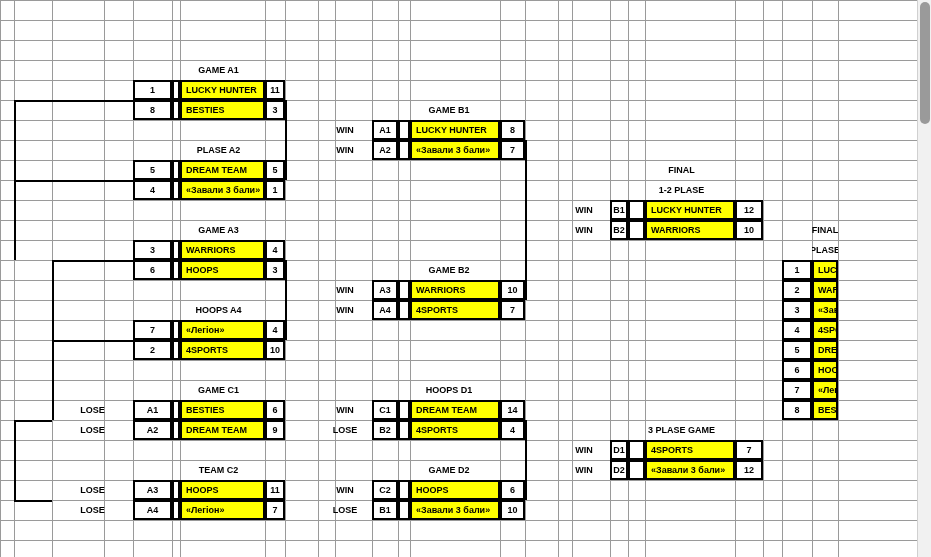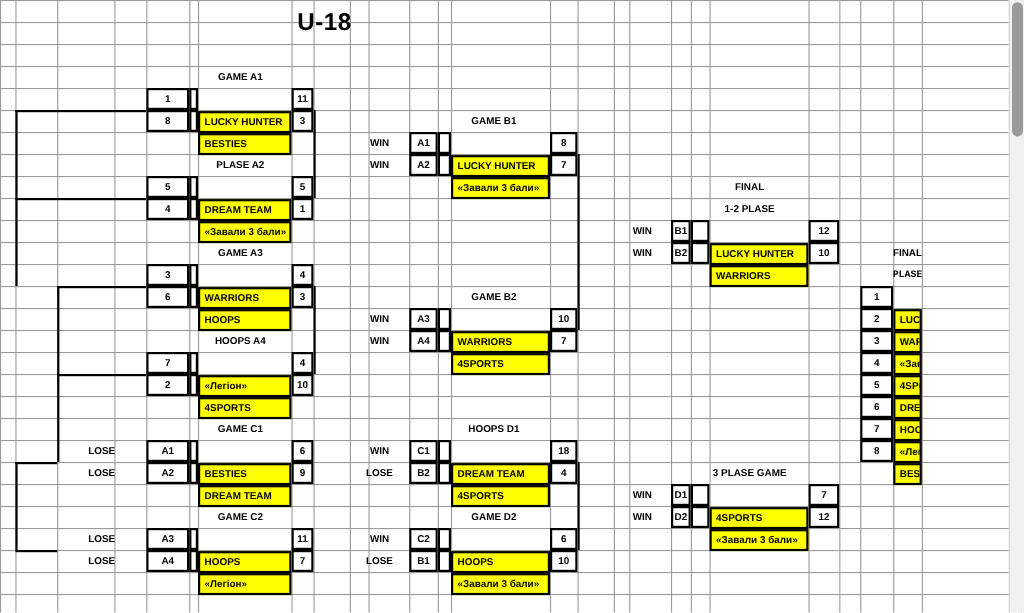--- a/index.html
+++ b/index.html
@@ -47,21 +47,20 @@
     overflow: hidden;
   }
   .cell.box {
     border: 2px solid #000;
     background: #ffffff;
   }
   .cell.team {
     background: #ffff00;
     padding-left: 4px;
     justify-content: flex-start;
-    margin-top: 21px;
   }
   .cell.num { justify-content: center; }
   .cell.label {
     justify-content: center;
     background: transparent;
   }
   .cell.lbl-left { justify-content: center; }
 
   #title {
     position: absolute;
@@ -172,21 +171,20 @@
       <div class="stroke-h" style="left: 500px; top: 140px; width: 25px;"></div>
       <div class="stroke-h" style="left: 500px; top: 300px; width: 25px;"></div>
       <div class="stroke-v" style="left: 14px; top: 420px; height: 80px;"></div>
       <div class="stroke-h" style="left: 14px; top: 420px; width: 38px;"></div>
       <div class="stroke-h" style="left: 14px; top: 500px; width: 38px;"></div>
       <div class="stroke-v" style="left: 525px; top: 420px; height: 80px;"></div>
       <div class="stroke-h" style="left: 500px; top: 420px; width: 25px;"></div>
       <div class="stroke-h" style="left: 500px; top: 500px; width: 25px;"></div>
     </div>
 
-  <div id="title" style="left: 180px; top: 0px; width: 230px; height: 40px;">U-18</div>
 
   <div id="content-layer">
       <div class="cell label" style="left: 172px; top: 60px; width: 93px; height: 20px;">GAME A1</div>
       <div class="cell box num" style="left: 133px; top: 80px; width: 39px; height: 20px;">1</div>
       <div class="cell box" style="left: 172px; top: 80px; width: 8px; height: 20px;"></div>
       <div class="cell box team" style="left: 180px; top: 80px; width: 85px; height: 20px;">LUCKY HUNTER</div>
       <div class="cell box num" style="left: 265px; top: 80px; width: 20px; height: 20px;">11</div>
       <div class="cell box num" style="left: 133px; top: 100px; width: 39px; height: 20px;">8</div>
       <div class="cell box" style="left: 172px; top: 100px; width: 8px; height: 20px;"></div>
       <div class="cell box team" style="left: 180px; top: 100px; width: 85px; height: 20px;">BESTIES</div>
@@ -244,37 +242,37 @@
       <div class="cell lbl-left" style="left: 52px; top: 400px; width: 81px; height: 20px;">LOSE</div>
       <div class="cell box num" style="left: 133px; top: 400px; width: 39px; height: 20px;">A1</div>
       <div class="cell box" style="left: 172px; top: 400px; width: 8px; height: 20px;"></div>
       <div class="cell box team" style="left: 180px; top: 400px; width: 85px; height: 20px;">BESTIES</div>
       <div class="cell box num" style="left: 265px; top: 400px; width: 20px; height: 20px;">6</div>
       <div class="cell lbl-left" style="left: 52px; top: 420px; width: 81px; height: 20px;">LOSE</div>
       <div class="cell box num" style="left: 133px; top: 420px; width: 39px; height: 20px;">A2</div>
       <div class="cell box" style="left: 172px; top: 420px; width: 8px; height: 20px;"></div>
       <div class="cell box team" style="left: 180px; top: 420px; width: 85px; height: 20px;">DREAM TEAM</div>
       <div class="cell box num" style="left: 265px; top: 420px; width: 20px; height: 20px;">9</div>
-      <div class="cell label" style="left: 172px; top: 460px; width: 93px; height: 20px;">GAME C2</div>
+      <div class="cell label" style="left: 172px; top: 460px; width: 93px; height: 20px;">TEAM C2</div>
       <div class="cell lbl-left" style="left: 52px; top: 480px; width: 81px; height: 20px;">LOSE</div>
       <div class="cell box num" style="left: 133px; top: 480px; width: 39px; height: 20px;">A3</div>
       <div class="cell box" style="left: 172px; top: 480px; width: 8px; height: 20px;"></div>
       <div class="cell box team" style="left: 180px; top: 480px; width: 85px; height: 20px;">HOOPS</div>
       <div class="cell box num" style="left: 265px; top: 480px; width: 20px; height: 20px;">11</div>
       <div class="cell lbl-left" style="left: 52px; top: 500px; width: 81px; height: 20px;">LOSE</div>
       <div class="cell box num" style="left: 133px; top: 500px; width: 39px; height: 20px;">A4</div>
       <div class="cell box" style="left: 172px; top: 500px; width: 8px; height: 20px;"></div>
       <div class="cell box team" style="left: 180px; top: 500px; width: 85px; height: 20px;">«Легіон»</div>
       <div class="cell box num" style="left: 265px; top: 500px; width: 20px; height: 20px;">7</div>
       <div class="cell label" style="left: 398px; top: 380px; width: 102px; height: 20px;">HOOPS D1</div>
       <div class="cell lbl-left" style="left: 318px; top: 400px; width: 54px; height: 20px;">WIN</div>
       <div class="cell box num" style="left: 372px; top: 400px; width: 26px; height: 20px;">C1</div>
       <div class="cell box" style="left: 398px; top: 400px; width: 12px; height: 20px;"></div>
       <div class="cell box team" style="left: 410px; top: 400px; width: 90px; height: 20px;">DREAM TEAM</div>
-      <div class="cell box num" style="left: 500px; top: 400px; width: 25px; height: 20px;">18</div>
+      <div class="cell box num" style="left: 500px; top: 400px; width: 25px; height: 20px;">14</div>
       <div class="cell lbl-left" style="left: 318px; top: 420px; width: 54px; height: 20px;">LOSE</div>
       <div class="cell box num" style="left: 372px; top: 420px; width: 26px; height: 20px;">B2</div>
       <div class="cell box" style="left: 398px; top: 420px; width: 12px; height: 20px;"></div>
       <div class="cell box team" style="left: 410px; top: 420px; width: 90px; height: 20px;">4SPORTS</div>
       <div class="cell box num" style="left: 500px; top: 420px; width: 25px; height: 20px;">4</div>
       <div class="cell label" style="left: 398px; top: 460px; width: 102px; height: 20px;">GAME D2</div>
       <div class="cell lbl-left" style="left: 318px; top: 480px; width: 54px; height: 20px;">WIN</div>
       <div class="cell box num" style="left: 372px; top: 480px; width: 26px; height: 20px;">C2</div>
       <div class="cell box" style="left: 398px; top: 480px; width: 12px; height: 20px;"></div>
       <div class="cell box team" style="left: 410px; top: 480px; width: 90px; height: 20px;">HOOPS</div>
@@ -301,21 +299,21 @@
       <div class="cell box num" style="left: 610px; top: 440px; width: 18px; height: 20px;">D1</div>
       <div class="cell box" style="left: 628px; top: 440px; width: 17px; height: 20px;"></div>
       <div class="cell box team" style="left: 645px; top: 440px; width: 90px; height: 20px;">4SPORTS</div>
       <div class="cell box num" style="left: 735px; top: 440px; width: 28px; height: 20px;">7</div>
       <div class="cell lbl-left" style="left: 558px; top: 460px; width: 52px; height: 20px;">WIN</div>
       <div class="cell box num" style="left: 610px; top: 460px; width: 18px; height: 20px;">D2</div>
       <div class="cell box" style="left: 628px; top: 460px; width: 17px; height: 20px;"></div>
       <div class="cell box team" style="left: 645px; top: 460px; width: 90px; height: 20px;">«Завали 3 бали»</div>
       <div class="cell box num" style="left: 735px; top: 460px; width: 28px; height: 20px;">12</div>
       <div class="cell label" style="left: 812px; top: 220px; width: 26px; height: 20px;">FINAL</div>
-      <div class="cell label" style="left: 812px; top: 240px; width: 26px; height: 20px; font-family: Liberation Mono, monospace;">PLASE</div>
+      <div class="cell label" style="left: 812px; top: 240px; width: 26px; height: 20px;">PLASE</div>
       <div class="cell box num" style="left: 782px; top: 260px; width: 30px; height: 20px;">1</div>
       <div class="cell box team" style="left: 812px; top: 260px; width: 26px; height: 20px;">LUCKY HUNTER</div>
       <div class="cell box num" style="left: 782px; top: 280px; width: 30px; height: 20px;">2</div>
       <div class="cell box team" style="left: 812px; top: 280px; width: 26px; height: 20px;">WARRIORS</div>
       <div class="cell box num" style="left: 782px; top: 300px; width: 30px; height: 20px;">3</div>
       <div class="cell box team" style="left: 812px; top: 300px; width: 26px; height: 20px;">«Завали 3 бали»</div>
       <div class="cell box num" style="left: 782px; top: 320px; width: 30px; height: 20px;">4</div>
       <div class="cell box team" style="left: 812px; top: 320px; width: 26px; height: 20px;">4SPORTS</div>
       <div class="cell box num" style="left: 782px; top: 340px; width: 30px; height: 20px;">5</div>
       <div class="cell box team" style="left: 812px; top: 340px; width: 26px; height: 20px;">DREAM TEAM</div>

